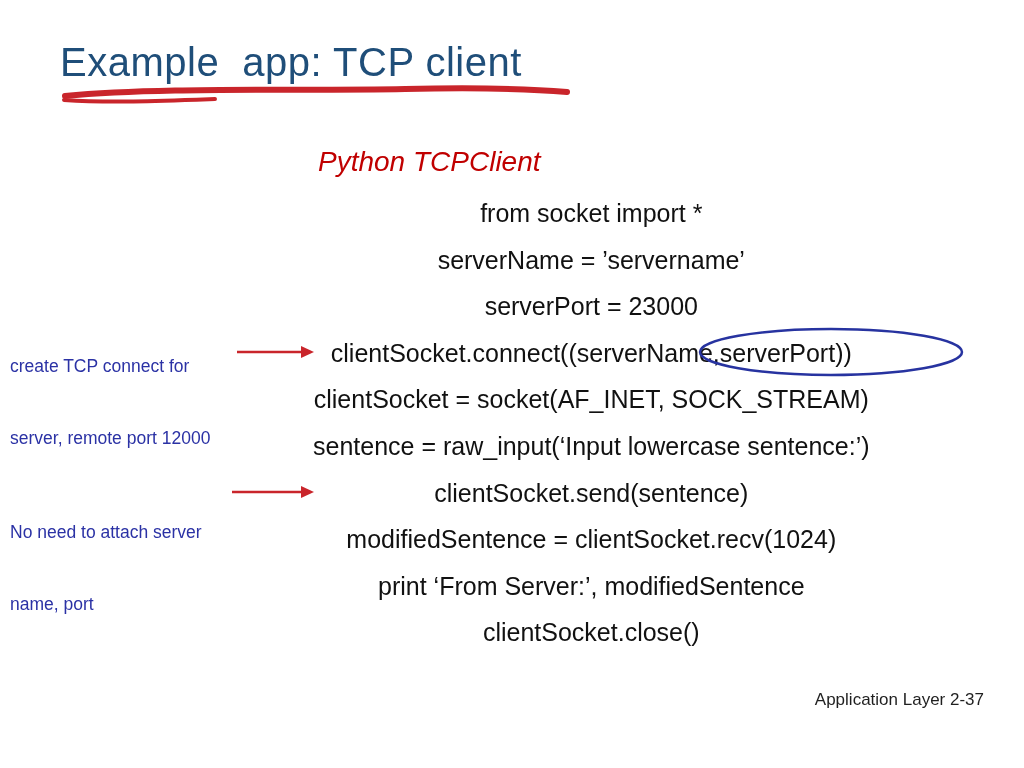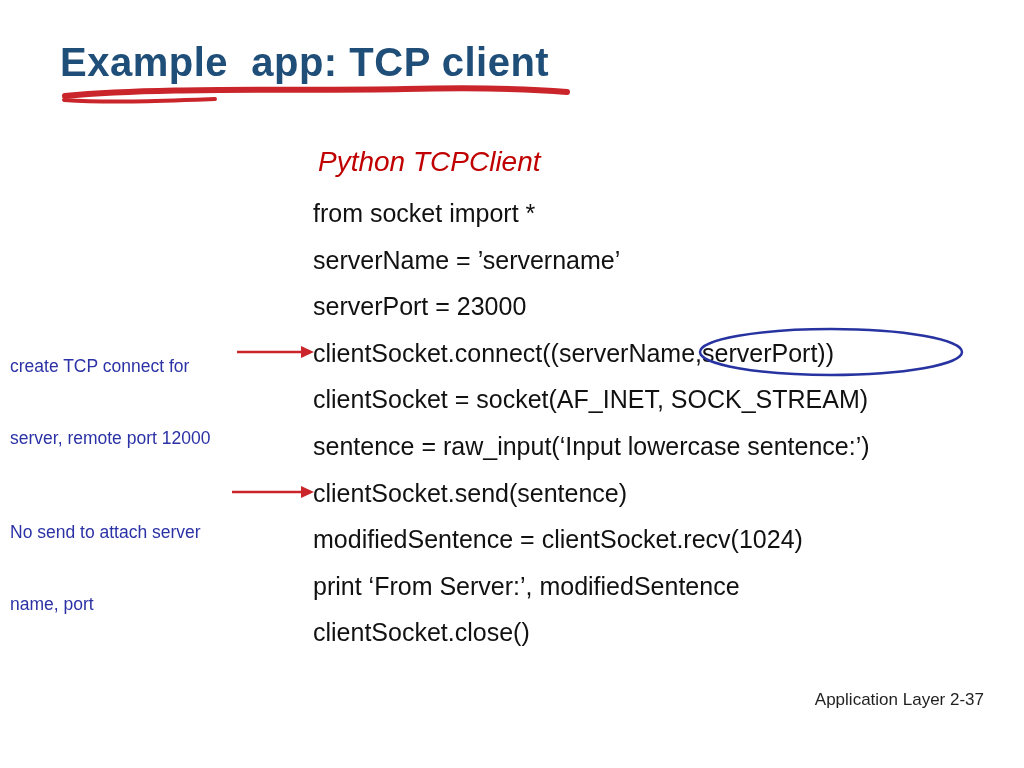--- a/index.html
+++ b/index.html
@@ -9,21 +9,21 @@
     font-family: "Liberation Sans", sans-serif;
     position: relative;
     overflow: hidden;
   }
   .slide { position: absolute; inset: 0; width: 1024px; height: 768px; }
 
   .title {
     position: absolute;
     left: 60px; top: 40px;
     font-size: 40px;
-    font-weight: 700;
+    font-weight: 400;
     color: #1F4E79;
     white-space: pre;
     letter-spacing: 0.5px;
   }
 
   .svg-overlay {
     position: absolute; left: 0; top: 0;
     width: 1024px; height: 768px;
     pointer-events: none;
   }
@@ -41,20 +41,21 @@
   .code {
     position: absolute;
     left: 313px; top: 190px;
     font-size: 25px;
     color: #111111;
   }
   .code .line {
     height: 46.6px;
     line-height: 46.6px;
     white-space: pre;
+    text-align: center;
   }
 
   .annotation {
     position: absolute;
     font-size: 17.5px;
     line-height: 24px;
     color: #2B32A5;
     white-space: pre;
   }
   .annotation-1 { left: 10px; top: 306px; }
@@ -89,21 +90,21 @@
     <div class="line">print ‘From Server:’, modifiedSentence</div>
     <div class="line">clientSocket.close()</div>
   </div>
 
   <div class="annotation annotation-1">
     <div>create TCP connect for</div>
     <div>server, remote port 12000</div>
   </div>
 
   <div class="annotation annotation-2">
-    <div>No send to attach server</div>
+    <div>No need to attach server</div>
     <div>name, port</div>
   </div>
 
   <svg class="svg-overlay" viewBox="0 0 1024 768">
 
     <path d="M 65 96 C 160 87 300 91 405 89 C 470 87.5 532 89 567 92" fill="none" stroke="#C9252B" stroke-width="6" stroke-linecap="round"></path>
     <path d="M 64 100 C 110 103 160 101 215 99" fill="none" stroke="#C9252B" stroke-width="4" stroke-linecap="round"></path>
 
     <line x1="237" y1="352" x2="302" y2="352" stroke="#C9252B" stroke-width="2.5"></line>
     <polygon points="301,346 314,352 301,358" fill="#C9252B"></polygon>

